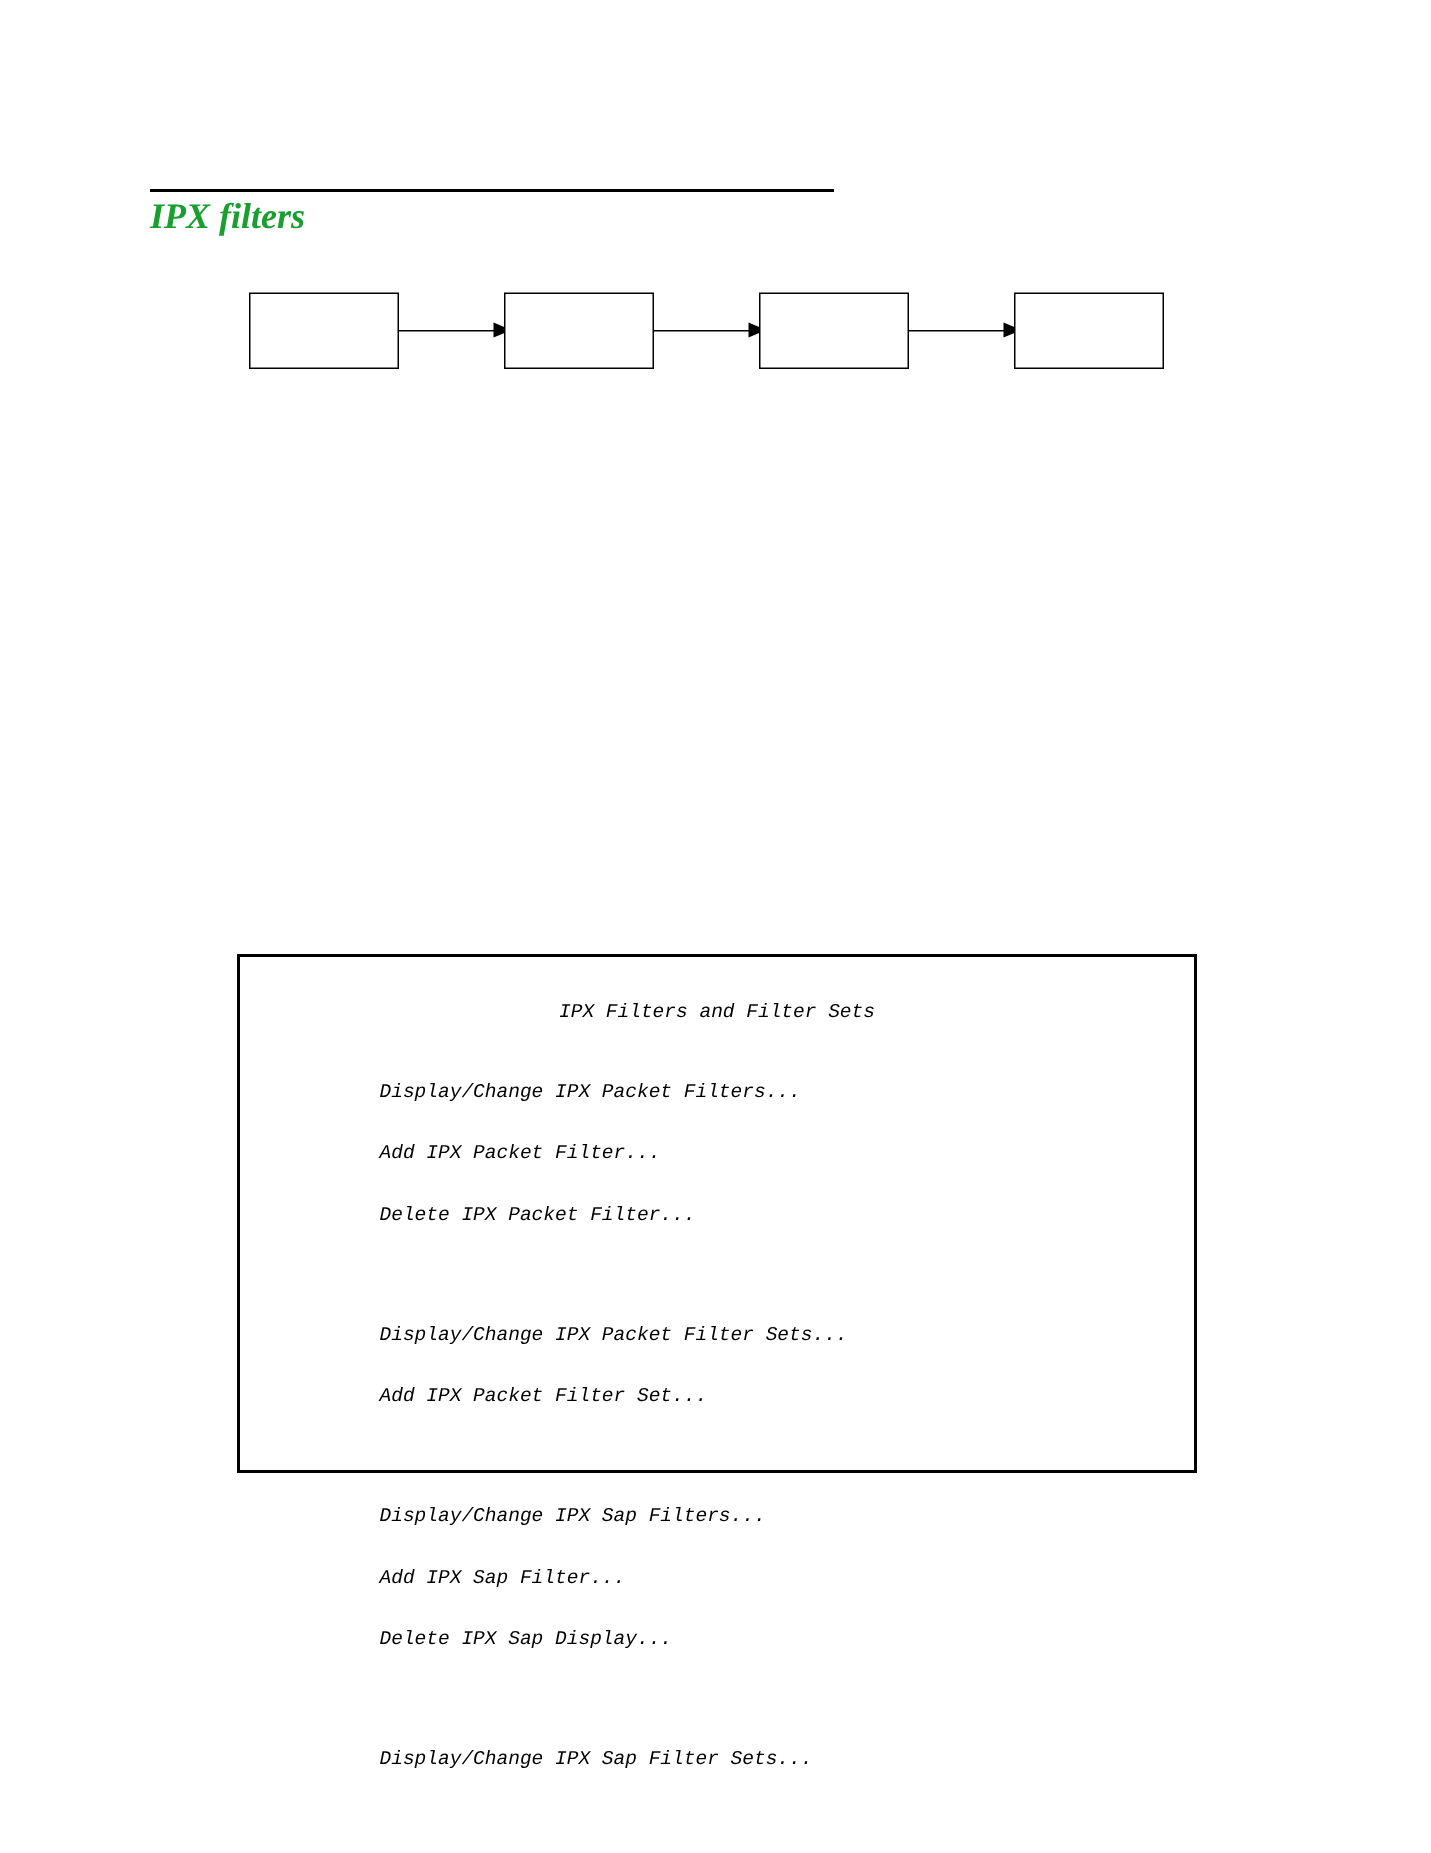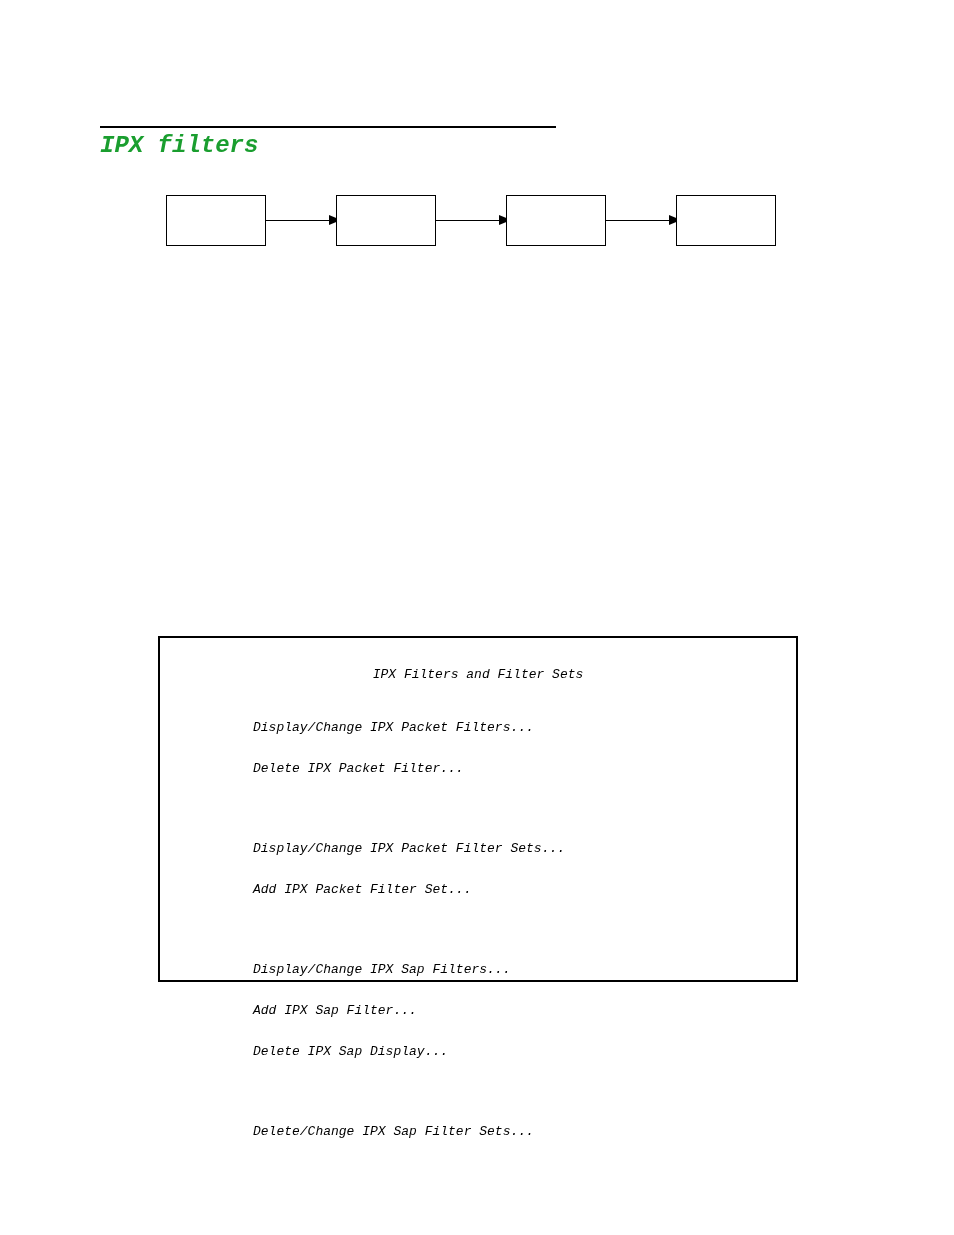--- a/index.html
+++ b/index.html
@@ -27,21 +27,21 @@
       border: none;
       border-top: 2px solid #000;
       margin-top: 8px;
       width: 456px;
     }
     .section-title {
       font-style: italic;
       font-weight: bold;
       color: #1a9e2f;
       font-size: 24px;
-      font-family: Liberation Mono, monospace;
+      font-family: Liberation Serif, serif;
       margin-top: 4px;
     }
     .flow-diagram {
       position: absolute;
       left: 166px;
       top: 195px;
       width: 620px;
       height: 60px;
     }
     .flow-box {
@@ -122,33 +122,34 @@
   <div class="arrow-line a3"></div>
   <div class="arrow-head ah3"></div>
   <div class="flow-box b4"></div>
 </div>
 
 <div class="terminal-panel">
   <div class="term-title">IPX Filters and Filter Sets</div>
 
   <div class="term-block">
     <div>Display/Change IPX Packet Filters...</div>
+    <div>Add IPX Packet Filter...</div>
     <div>Delete IPX Packet Filter...</div>
   </div>
 
   <div class="term-block">
     <div>Display/Change IPX Packet Filter Sets...</div>
     <div>Add IPX Packet Filter Set...</div>
   </div>
 
   <div class="term-block">
     <div>Display/Change IPX Sap Filters...</div>
     <div>Add IPX Sap Filter...</div>
     <div>Delete IPX Sap Display...</div>
   </div>
 
   <div class="term-block">
-    <div>Delete/Change IPX Sap Filter Sets...</div>
+    <div>Display/Change IPX Sap Filter Sets...</div>
     
     
   </div>
 
 </div>
 
 </body></html>

